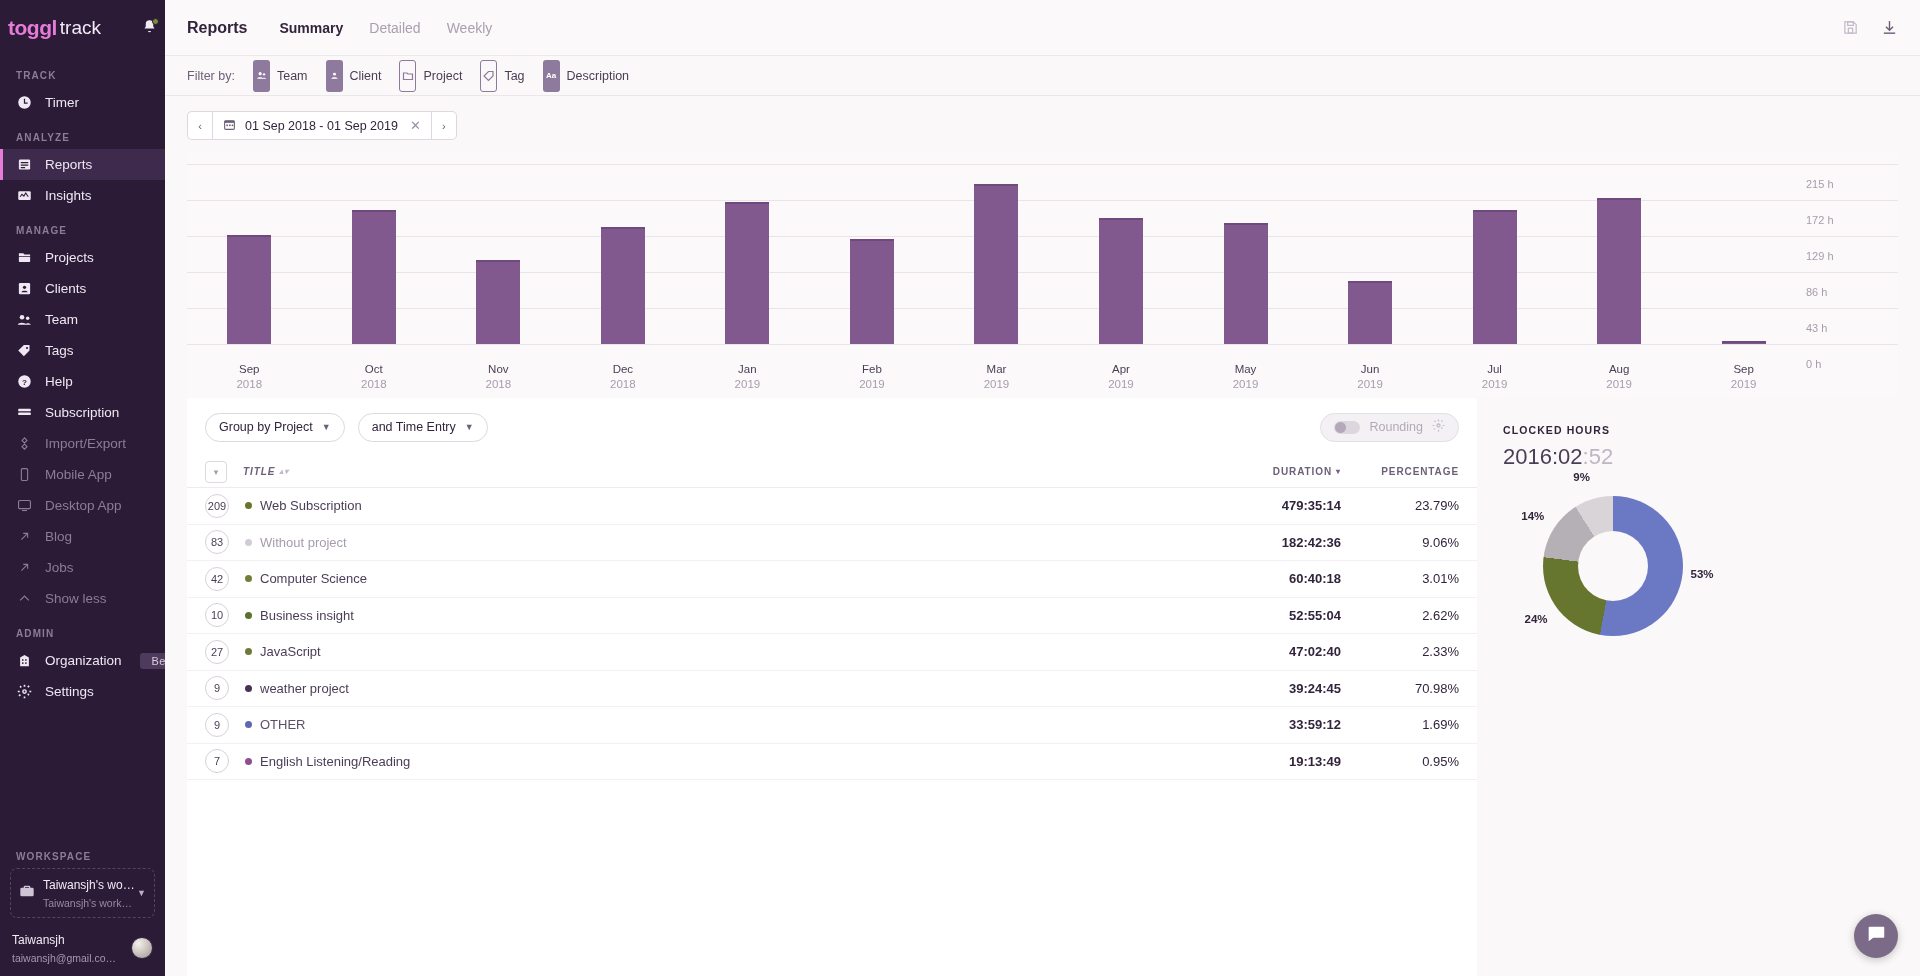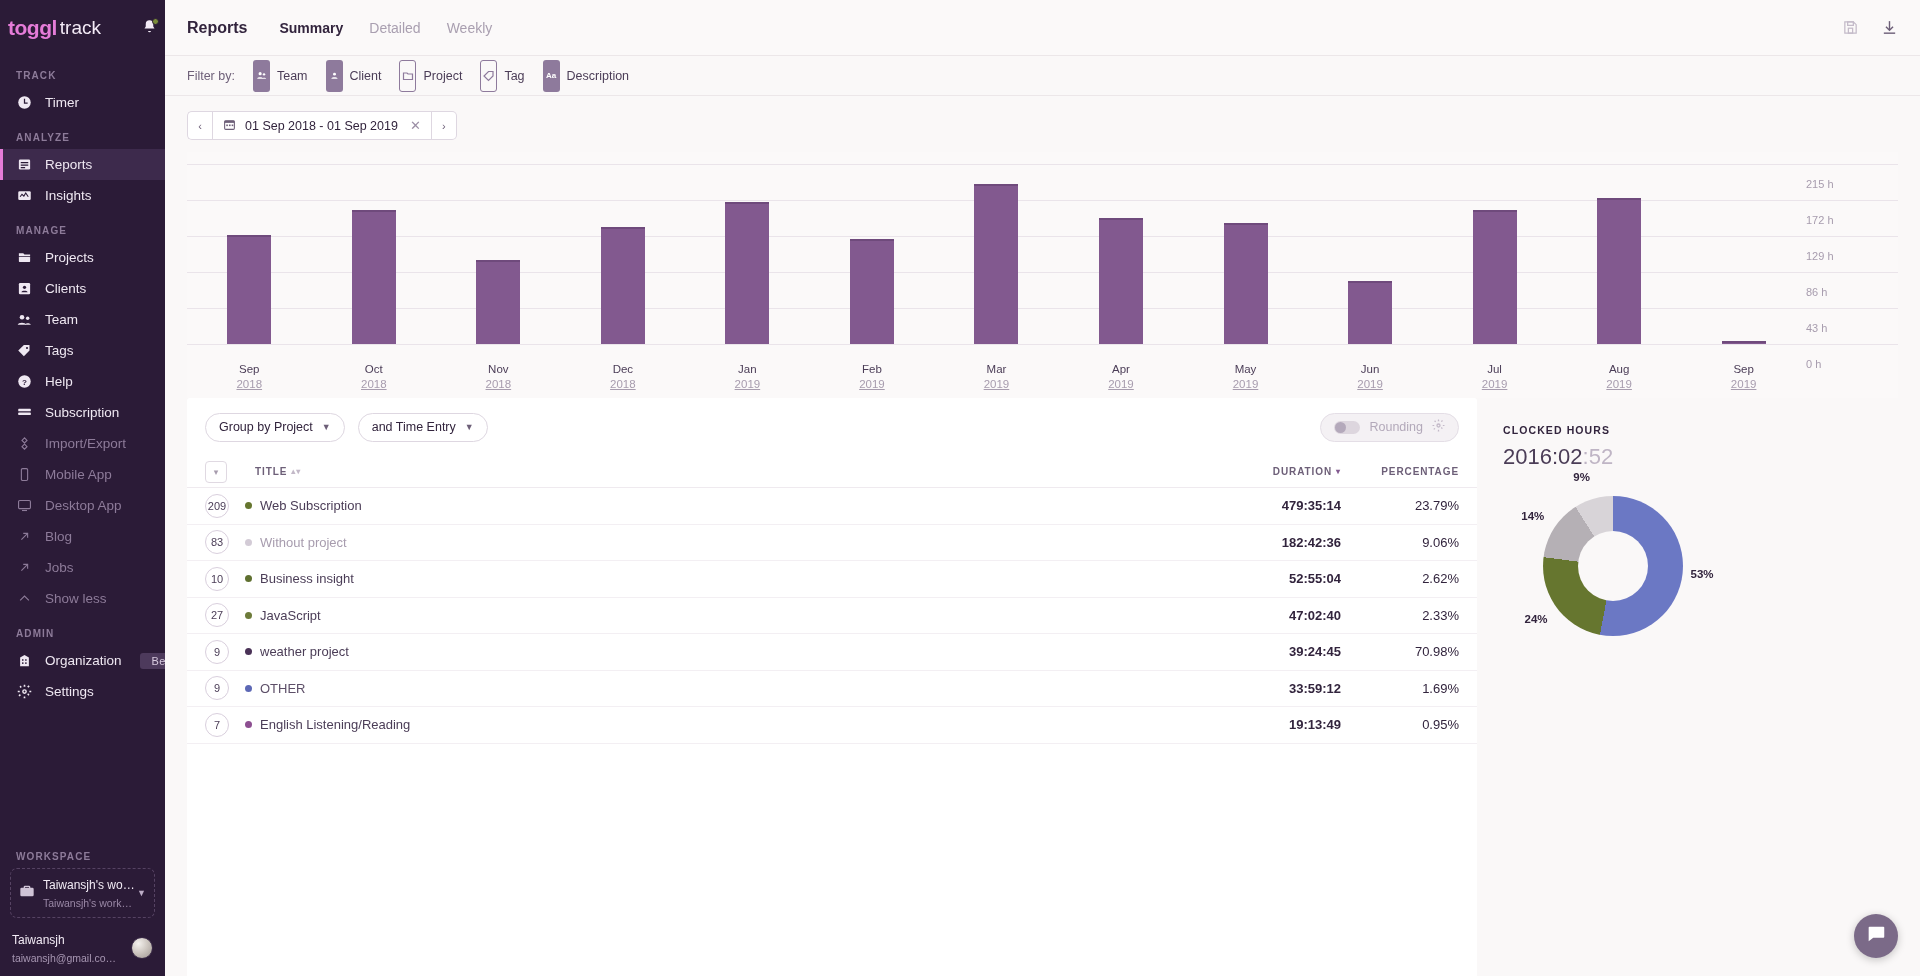--- a/index.html
+++ b/index.html
@@ -141,21 +141,21 @@
   }
   .bars { position: absolute; left: 0; right: 0; top: 0; bottom: 0; display: flex; }
   .bar-col { flex: 1; display: flex; flex-direction: column; justify-content: flex-end; align-items: center; }
   .bar {
     width: 44px; background: #82598f; cursor: pointer;
     border-top: 2px solid #6f4a7c;
   }
   .xlabels { position: absolute; left: 0; right: 92px; bottom: 8px; display: flex; }
   .xl { flex: 1; text-align: center; }
   .xl-m { font-size: 11.5px; color: #4b3d57; }
-  .xl-y { font-size: 11.5px; color: #a79cae; margin-top: 3px; text-decoration: underline; }
+  .xl-y { font-size: 11.5px; color: #a79cae; margin-top: 3px; }
 
   
   .lower { flex: 1; display: flex; padding: 0 22px; gap: 0; min-height: 0; }
   .tbl-wrap { width: 1290px; flex: 0 0 1290px; background: #fff; border-radius: 3px 3px 0 0; }
   .ctrls { height: 58px; display: flex; align-items: center; padding: 0 18px; gap: 13px; }
   .pill {
     border: 1px solid #ded7e1; border-radius: 16px; background: #fff;
     height: 29px; display: flex; align-items: center; gap: 9px;
     padding: 0 13px; font-size: 12.5px; color: #32243d; cursor: pointer;
   }
@@ -180,21 +180,21 @@
   }
   .chk {
     width: 22px; height: 22px; border: 1px solid #e0d9e2; border-radius: 4px;
     display: flex; align-items: center; justify-content: center;
     color: #a79cae; font-size: 9px; cursor: pointer; flex: 0 0 22px;
   }
   .th {
     font-size: 10px; letter-spacing: 0.9px; color: #6d5f78;
     font-weight: 600; display: flex; align-items: center; gap: 4px; cursor: pointer;
   }
-  .th-title { margin-left: 28px; }
+  .th-title { margin-left: 16px; font-style: italic; }
   .th-dur { margin-left: auto; width: 150px; justify-content: flex-end; }
   .th-pct { width: 118px; justify-content: flex-end; }
   .sort-i { color: #c3b9c8; font-size: 8px; line-height: 1; }
   .sort-i.act { color: #82598f; }
 
   .row {
     display: flex; align-items: center; height: 36.5px;
     padding: 0 18px; border-bottom: 1px solid #f3eff3; cursor: pointer;
   }
   .cnt {
@@ -699,20 +699,29 @@
             <div class="row">
               <span class="cnt">83</span>
               <span class="r-title">
                 <span class="dot" style="background:#d3cbd6"></span>
                 <span style="color:#a79cae">Without project</span>
               </span>
               <span class="r-dur">182:42:36</span>
               <span class="r-pct">9.06%</span>
             </div>
             <div class="row">
+              <span class="cnt">42</span>
+              <span class="r-title">
+                <span class="dot" style="background:#6f7f36"></span>
+                <span style="color:#4b3d57">Computer Science</span>
+              </span>
+              <span class="r-dur">60:40:18</span>
+              <span class="r-pct">3.01%</span>
+            </div>
+            <div class="row">
               <span class="cnt">10</span>
               <span class="r-title">
                 <span class="dot" style="background:#5f7030"></span>
                 <span style="color:#4b3d57">Business insight</span>
               </span>
               <span class="r-dur">52:55:04</span>
               <span class="r-pct">2.62%</span>
             </div>
             <div class="row">
               <span class="cnt">27</span>

